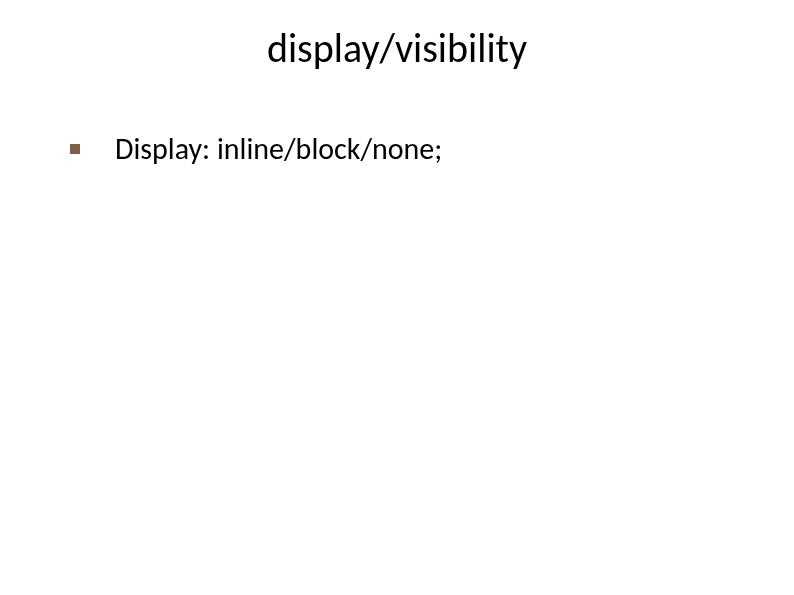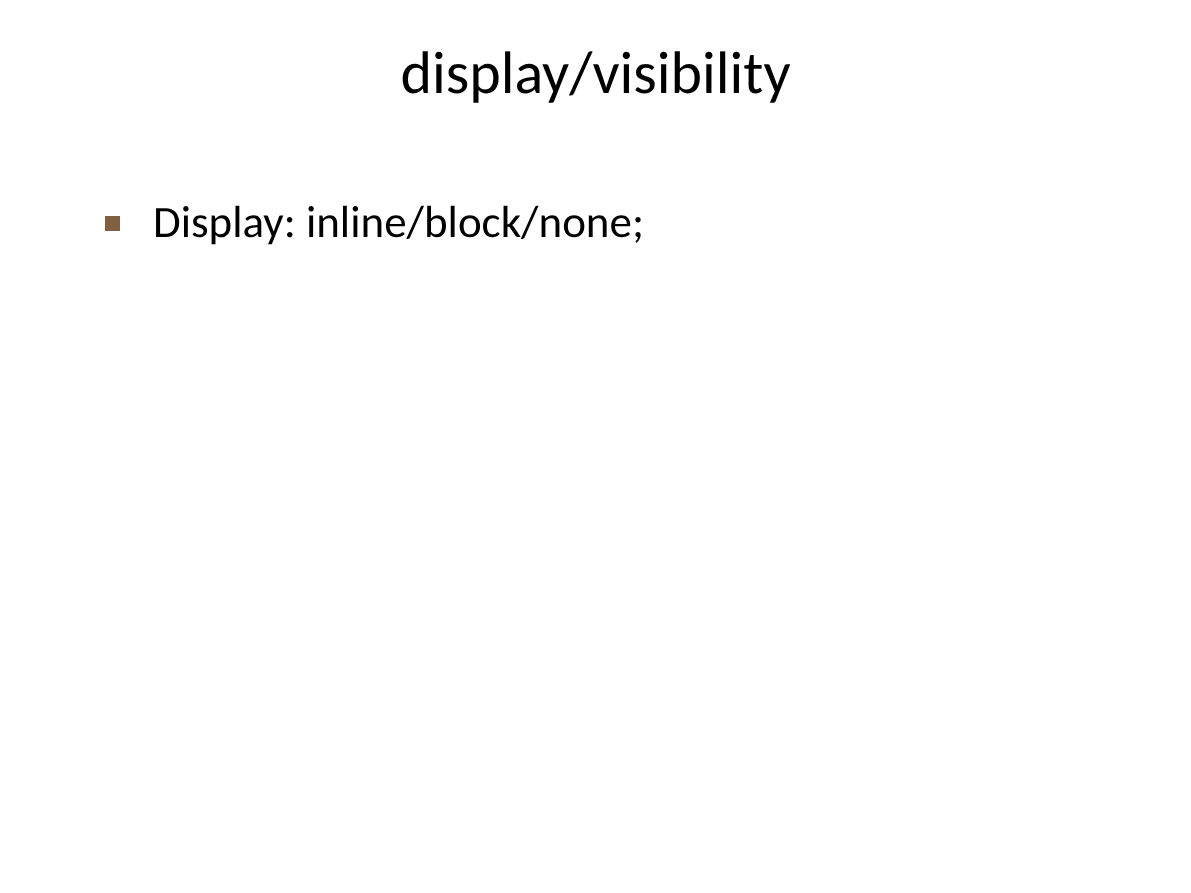--- a/index.html
+++ b/index.html
@@ -30,20 +30,21 @@
   .body {
     position: absolute;
     top: 130px;
     left: 70px;
     right: 70px;
   }
   .item {
     display: flex;
     align-items: flex-start;
     margin-bottom: 60px;
+    gap: 13px;
   }
   .bullet {
     width: 10px;
     height: 10px;
     background: #806040;
     margin-top: 14px;
     margin-right: 22px;
     flex-shrink: 0;
   }
   .item-text {

